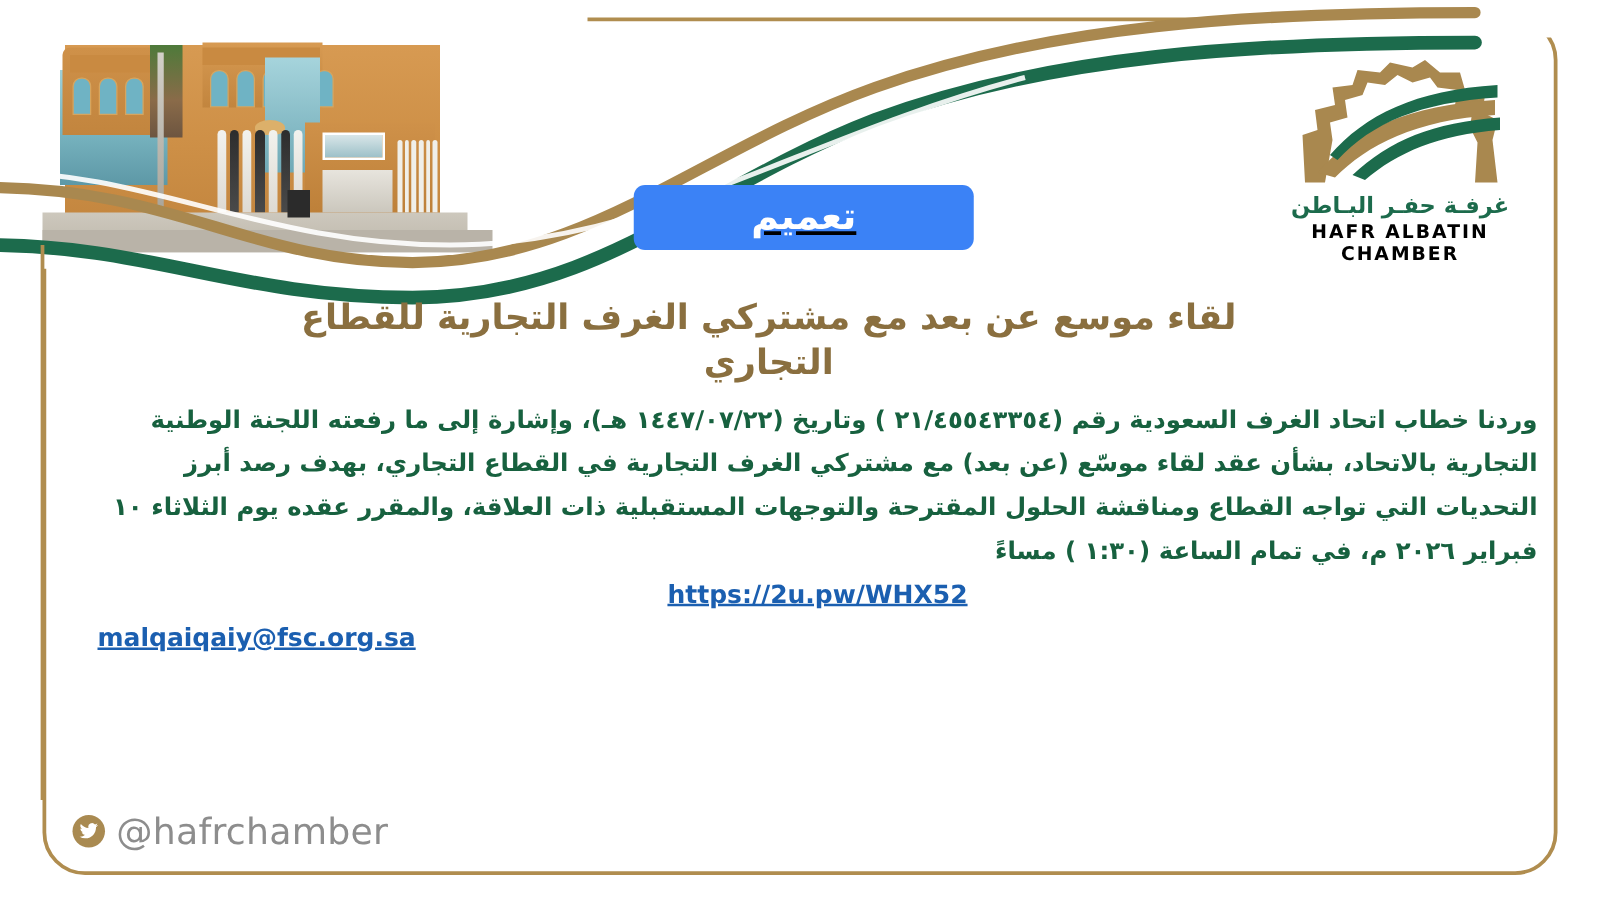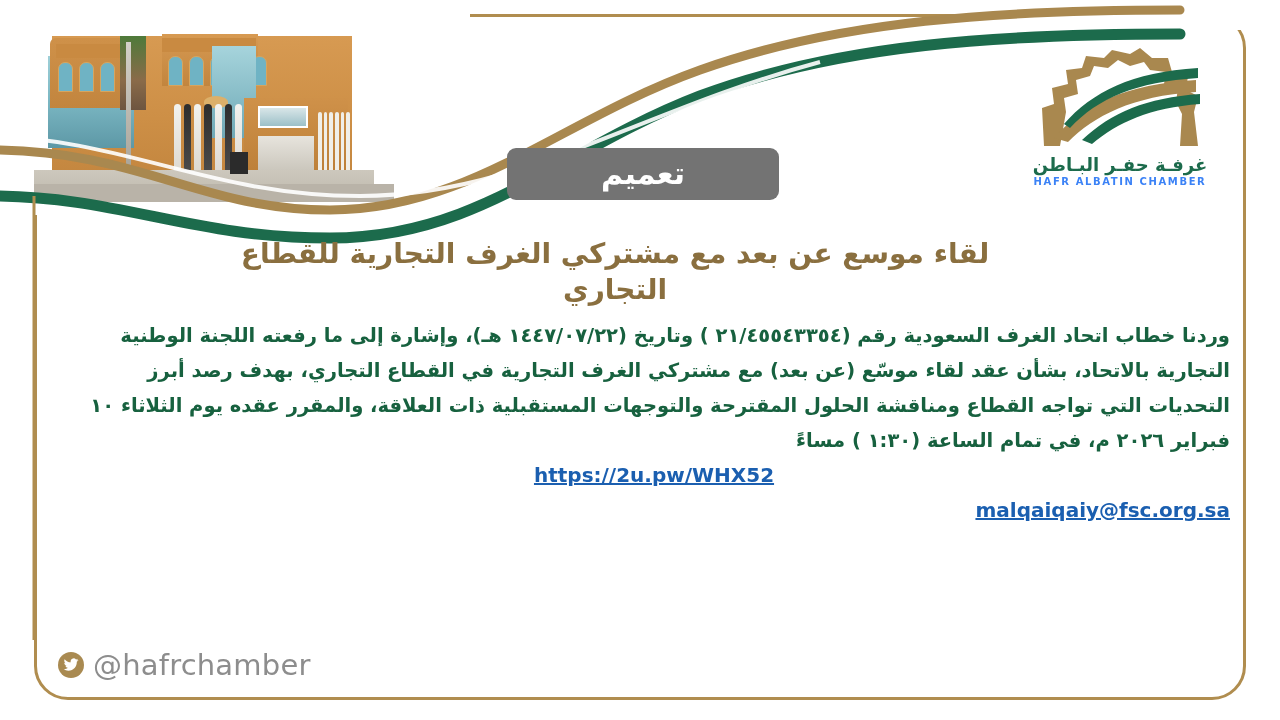--- a/index.html
+++ b/index.html
@@ -207,25 +207,26 @@
     pointer-events: none;
   }
 
   
   .badge {
     position: absolute;
     left: 507px;
     top: 148px;
     width: 272px;
     height: 52px;
-    background: #737373;
+    background: #3b82f6;
     border-radius: 9px;
     display: flex;
     align-items: center;
     justify-content: center;
+    text-decoration: underline;
   }
   .badge-text {
     color: #ffffff;
     font-size: 30px;
     font-weight: bold;
     letter-spacing: 1px;
     line-height: 1;
   }
 
   
@@ -244,22 +245,22 @@
   .logo-ar {
     color: #1c6b4c;
     font-size: 18px;
     font-weight: bold;
     letter-spacing: 1px;
     line-height: 1.05;
     margin-top: -2px;
     direction: rtl;
   }
   .logo-en {
-    color: #3b82f6;
-    font-size: 10px;
+    color: #000000;
+    font-size: 15px;
     font-weight: bold;
     letter-spacing: 1.6px;
     direction: ltr;
     margin-top: 1px;
   }
 
   
   .title {
     position: absolute;
     left: 190px;
@@ -297,21 +298,21 @@
   .link {
     color: #1b5fb0;
     text-decoration: underline;
     font-size: 20px;
     font-weight: bold;
     direction: ltr;
     unicode-bidi: embed;
     display: inline-block;
   }
   .email-line {
-    text-align: right;
+    text-align: left;
     margin-top: 2px;
   }
 
   
   .twitter {
     position: absolute;
     left: 58px;
     top: 648px;
     display: flex;
     align-items: center;

